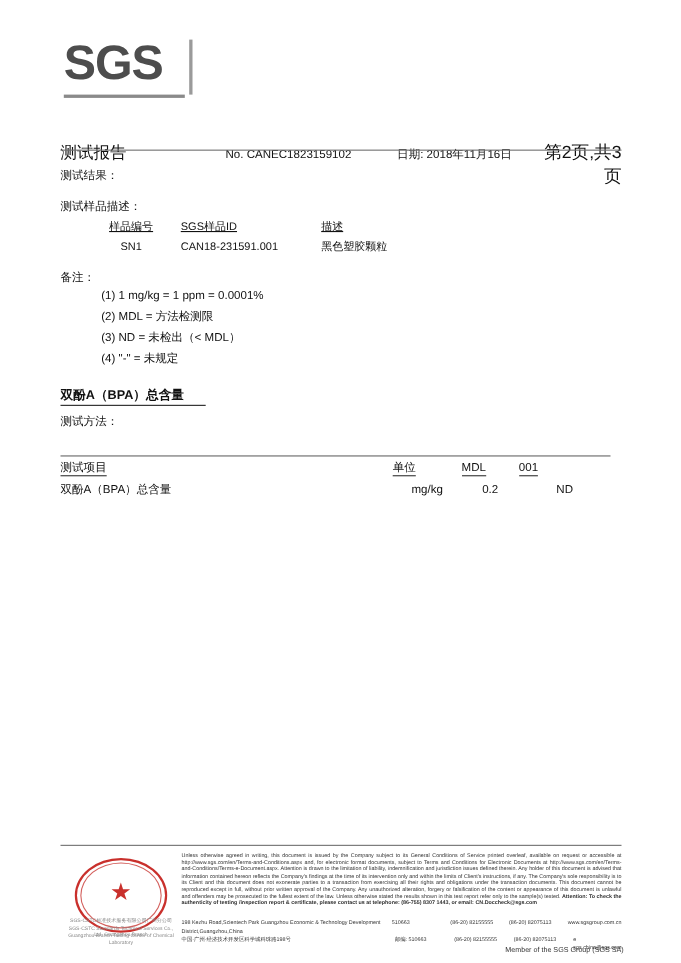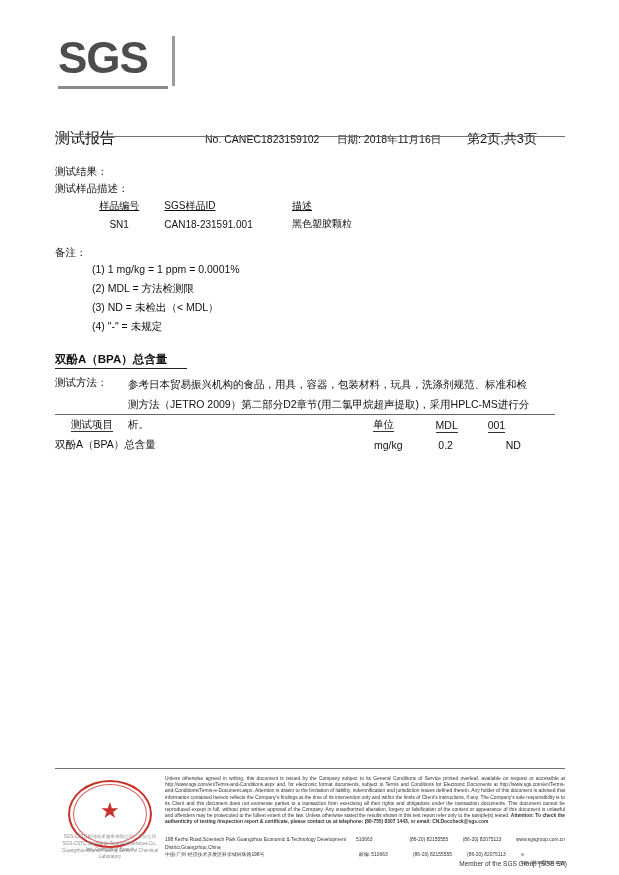--- a/index.html
+++ b/index.html
@@ -65,31 +65,31 @@
     align-items: baseline;
   }
   .doc-title {
     font-size: 15px;
     color: #111;
     width: 150px;
   }
   .doc-no {
     font-size: 10.5px;
     color: #111;
-    width: 132px;
+    width: 156px;
   }
   .doc-date {
     font-size: 10.5px;
     color: #111;
     width: 130px;
   }
   .doc-page {
-    font-size: 13px;
-    color: #111;
-    text-align: left;
+    font-size: 16px;
+    color: #111;
+    text-align: right;
     flex: 1;
   }
 
   .hline {
     position: absolute;
     background: #6f6f6f;
     height: 1px;
   }
   .rule-title {
     left: 55px;
@@ -97,21 +97,21 @@
     width: 510px;
   }
 
   
   .blk {
     position: absolute;
     font-size: 10.5px;
     color: #111;
     line-height: 17px;
   }
-  .label-result { left: 55px; top: 164px; font-family: Liberation Mono, monospace; }
+  .label-result { left: 55px; top: 152px; }
   .label-sample-desc { left: 55px; top: 180px; }
 
   
   .sample-table {
     position: absolute;
     left: 78px;
     top: 198px;
     width: 420px;
     font-size: 10px;
     border-collapse: collapse;
@@ -186,21 +186,21 @@
     width: 500px;
     font-size: 10.5px;
     border-collapse: collapse;
   }
   .res-table th {
     font-weight: normal;
     text-align: left;
     padding: 0 0 2px 0;
     color: #111;
   }
-  .res-table th span.u { border-bottom: 1px solid #333; padding-bottom: 1px; margin-left: 16px; }
+  .res-table th span.u { border-bottom: 1px solid #333; padding-bottom: 1px; }
   .res-table td { padding: 4px 0 0 0; color: #111; }
   .rc-item { width: 290px; }
   .rc-unit { width: 60px; text-align: center; }
   .rc-mdl  { width: 50px; text-align: center; }
   .rc-res  { width: 80px; text-align: center; }
   .res-rule {
     left: 55px;
     top: 414px;
     width: 500px;
     background: #666;
@@ -337,21 +337,20 @@
     <div>(1) 1 mg/kg = 1 ppm = 0.0001%</div>
     <div>(2) MDL = 方法检测限</div>
     <div>(3) ND = 未检出（&lt; MDL）</div>
     <div>(4) "-" = 未规定</div>
   </div>
 
   <div class="sec-head">双酚A（BPA）总含量</div>
   <div class="hline sec-head-underline"></div>
 
   <div class="method-label">测试方法：</div>
-  <div class="method-text">参考日本贸易振兴机构的食品，用具，容器，包装材料，玩具，洗涤剂规范、标准和检测方法（JETRO 2009）第二部分D2章节(用二氯甲烷超声提取)，采用HPLC-MS进行分析。</div>
 
   <div class="hline res-rule"></div>
   <table class="res-table">
     <thead>
       <tr>
         <th class="rc-item"><span class="u">测试项目</span></th>
         <th class="rc-unit"><span class="u">单位</span></th>
         <th class="rc-mdl"><span class="u">MDL</span></th>
         <th class="rc-res"><span class="u">001</span></th>
       </tr>

